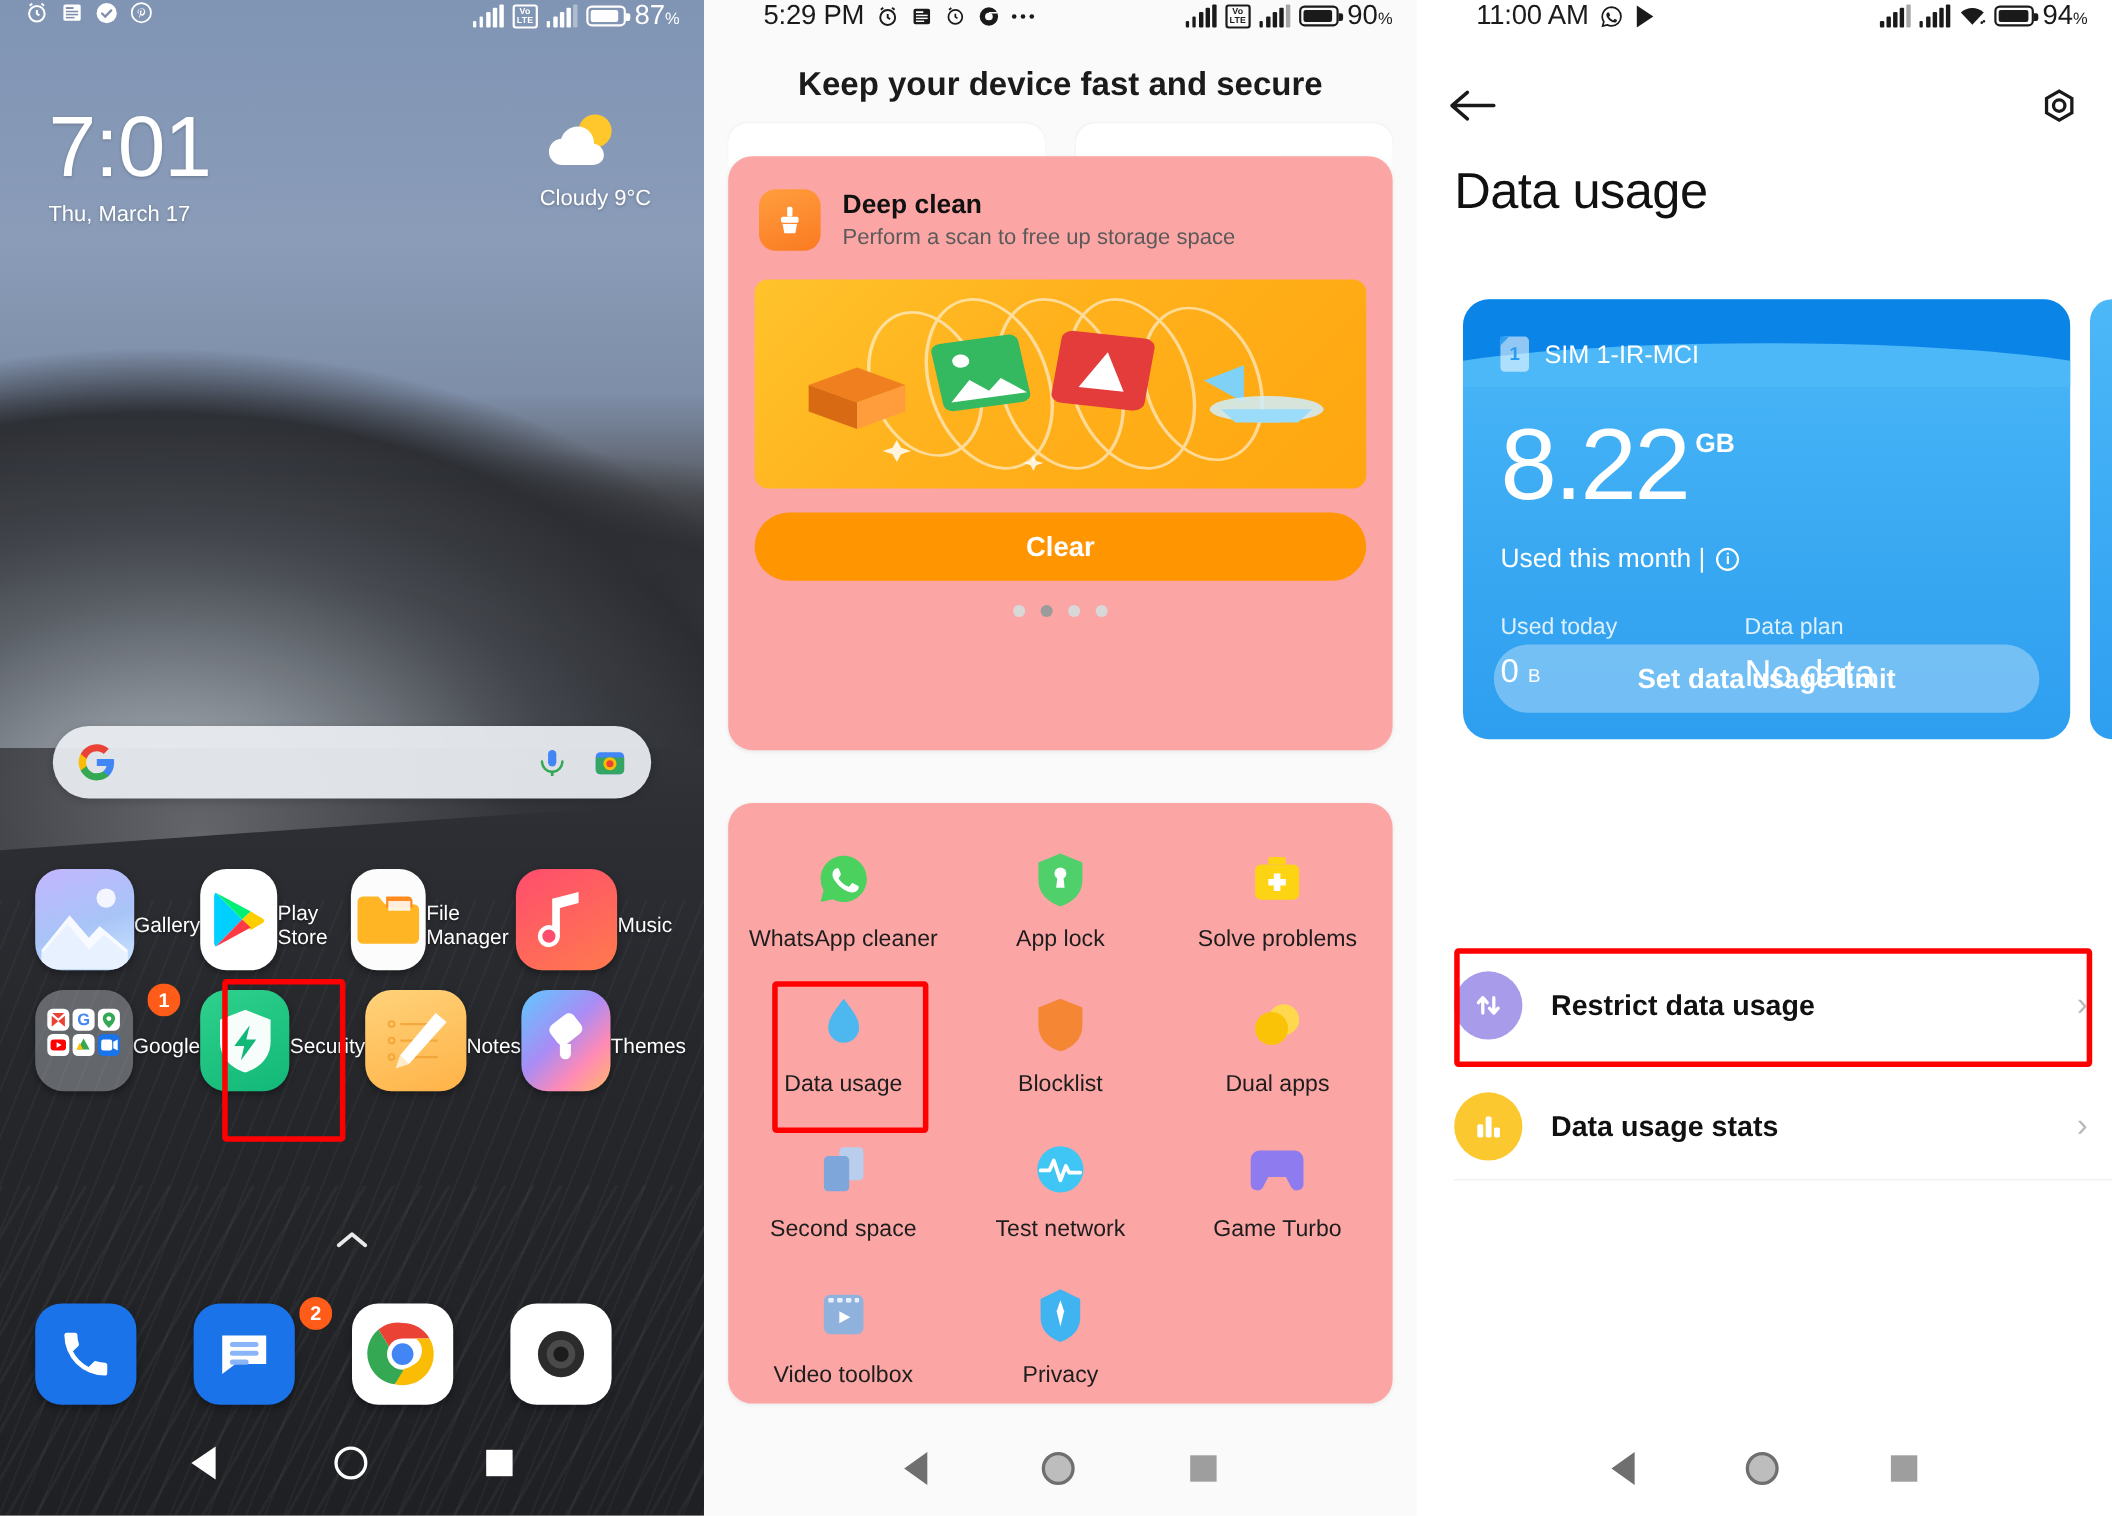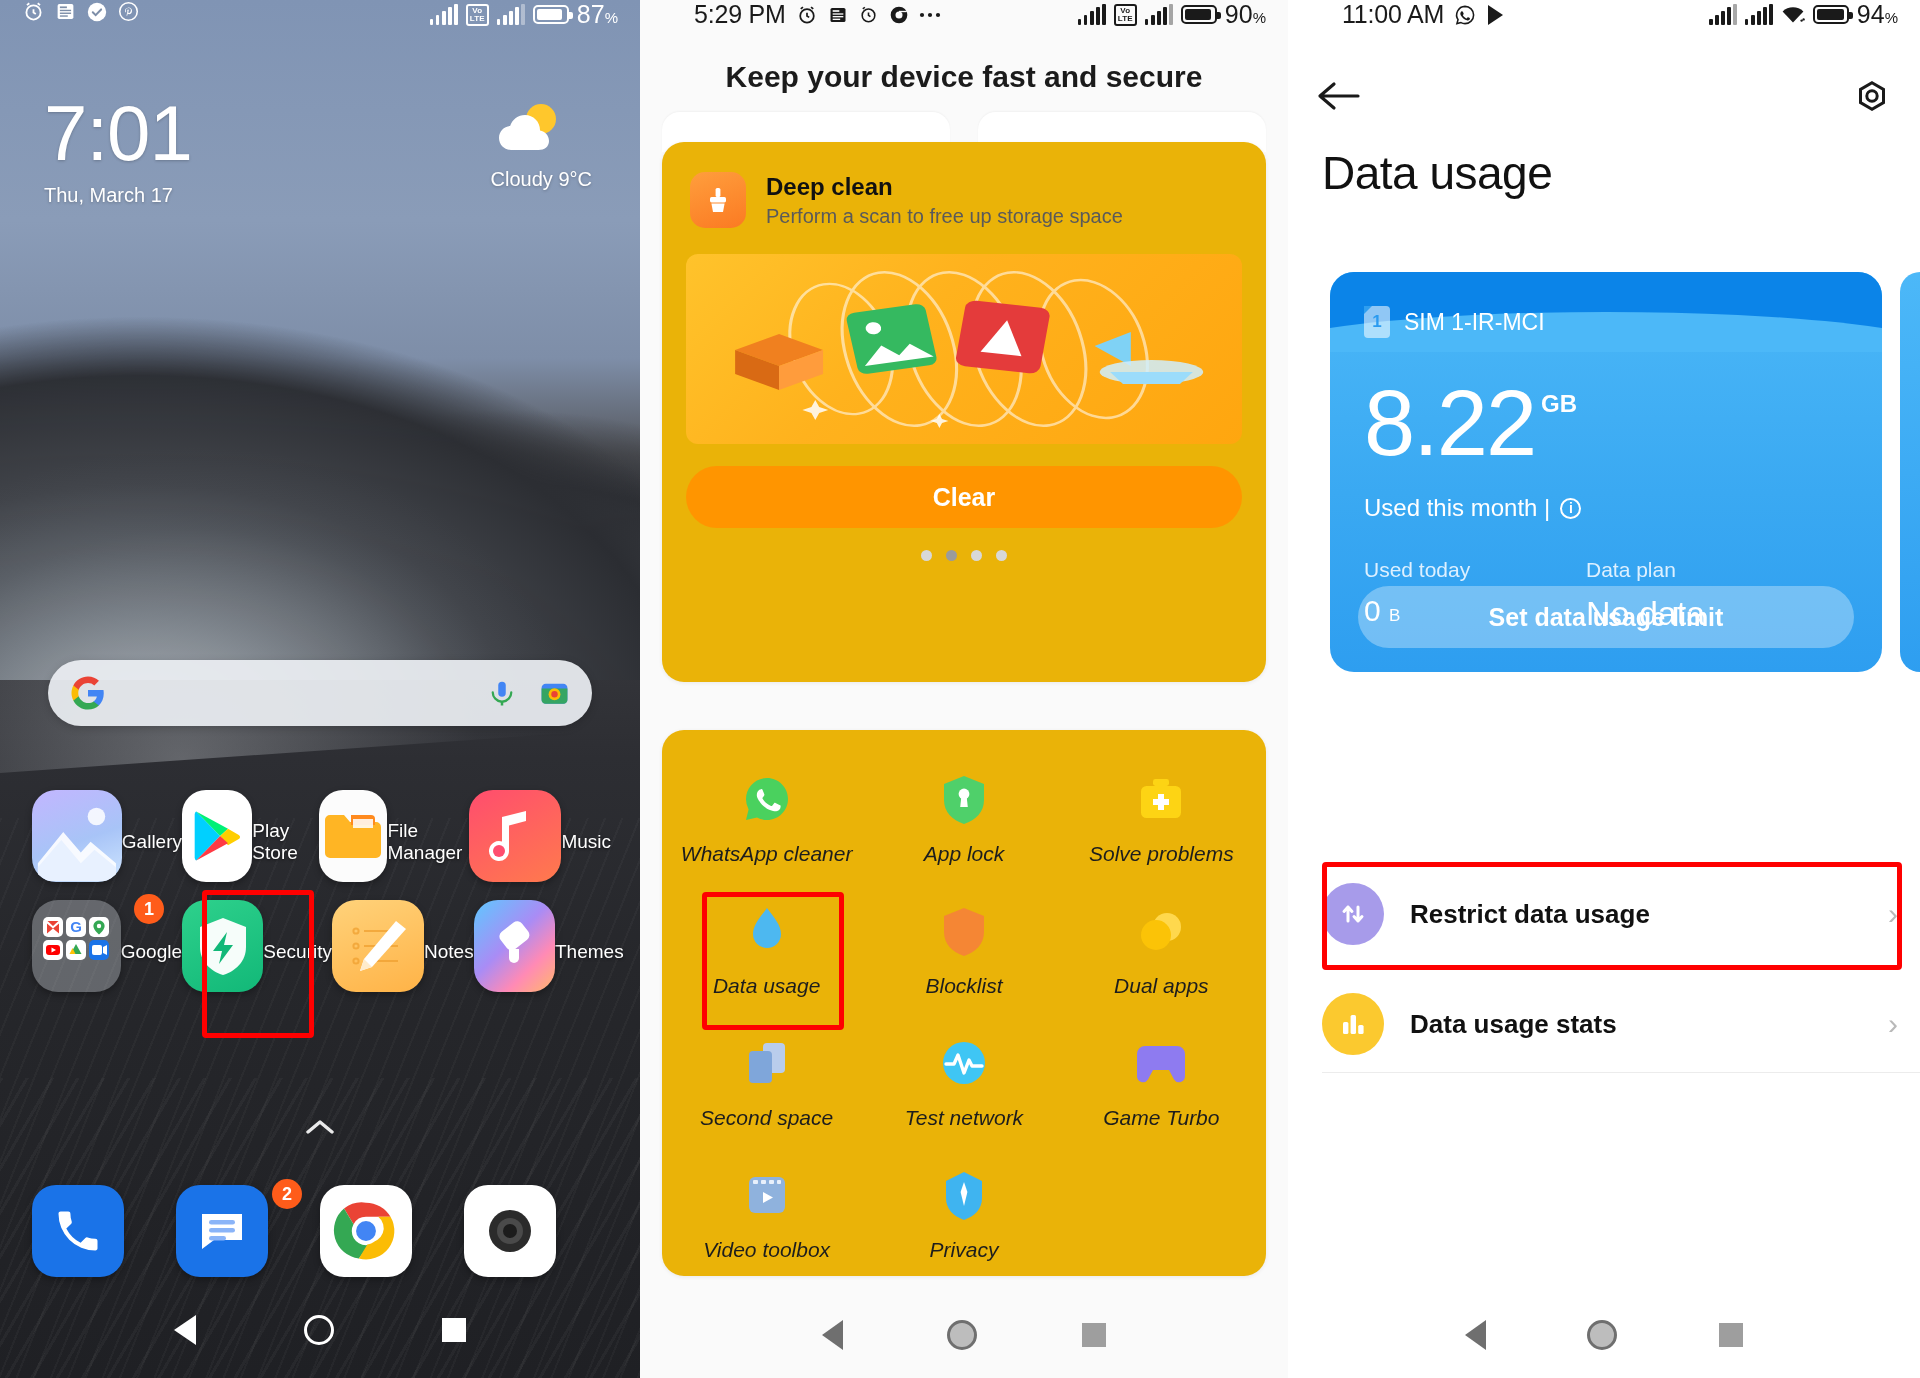--- a/index.html
+++ b/index.html
@@ -89,37 +89,37 @@
   .arrowup { position:absolute; left:0; right:0; top:1118px; text-align:center; color:#fff; opacity:.9;}
   .dock { position:absolute; left:32px; right:32px; top:1185px; display:flex; }
   .navbar { position:absolute; left:0; right:0; bottom:18px; height:60px;
     display:flex; align-items:center; justify-content:space-around; padding:0 120px; }
 
   
   .p2head { position:absolute; top:60px; left:0; right:0; text-align:center;
     font-size:30px; font-weight:600; color:#1b1b1b; }
   .ghost-cards { position:absolute; top:112px; left:22px; right:22px; height:40px; display:flex; gap:28px; }
   .ghost { flex:1; height:40px; background:#fff; border-radius:18px 18px 0 0; box-shadow:0 -1px 2px rgba(0,0,0,.04);}
-  .card { position:absolute; background:#eab308; border-radius:22px; box-shadow:0 1px 4px rgba(0,0,0,.07); }
+  .card { position:absolute; background:#fca5a5; border-radius:22px; box-shadow:0 1px 4px rgba(0,0,0,.07); }
   .dcard { top:142px; left:22px; right:22px; height:540px; }
   .dc-head { display:flex; align-items:center; gap:20px; padding:30px 28px 8px; }
   .dc-icon { width:56px; height:56px; border-radius:15px;
     background:linear-gradient(160deg,#ff9e3d,#fb7a22); display:flex; align-items:center; justify-content:center;
     flex:none; }
   .dc-title { font-size:24px; font-weight:700; color:#111; }
   .dc-sub { font-size:20px; color:#5a5a5a; margin-top:4px; }
   .banner { margin:18px 24px 0; height:190px; border-radius:12px;
     background:linear-gradient(135deg,#ffc32b 0%, #ffb21d 40%, #ffa60f 100%); position:relative; overflow:hidden;}
   .clearbtn { margin:22px 24px 0; height:62px; border-radius:31px; background:#ff9500;
     color:#fff; font-size:25px; font-weight:600; display:flex; align-items:center; justify-content:center; }
   .dots { display:flex; gap:14px; justify-content:center; margin-top:22px; }
   .dots i { width:11px; height:11px; border-radius:50%; background:#d8d8d8; display:block; }
   .dots i.on { background:#9b9b9b; }
 
-  .fcard { top:730px; left:22px; right:22px; bottom:102px; padding:26px 6px 0;font-style:italic;}
+  .fcard { top:730px; left:22px; right:22px; bottom:102px; padding:26px 6px 0;}
   .frow { display:flex; }
   .fitem { flex:1; display:flex; flex-direction:column; align-items:center; position:relative; padding:16px 0 22px;}
   .ficon { width:54px; height:54px; display:flex; align-items:center; justify-content:center; }
   .flabel { margin-top:16px; font-size:21px; color:#1d1d1d; }
 
   .navbar2 { position:absolute; left:0; right:0; bottom:14px; height:58px;
     display:flex; align-items:center; justify-content:space-around; padding:0 130px; }
 
   
   .p3top { position:absolute; top:66px; left:28px; right:28px; height:60px; display:flex; align-items:center; }

